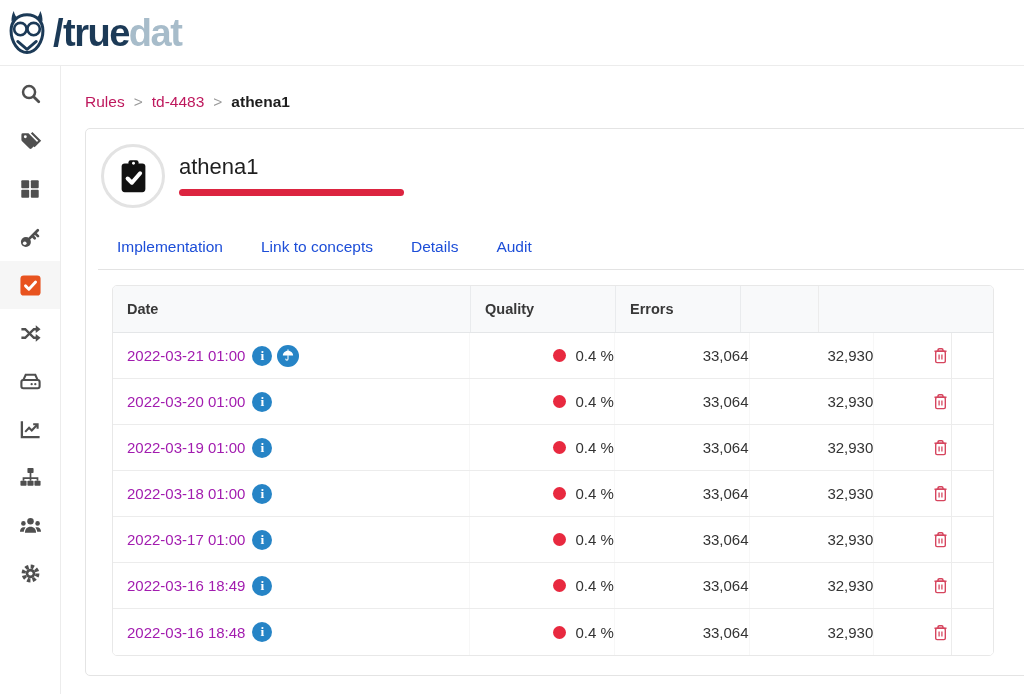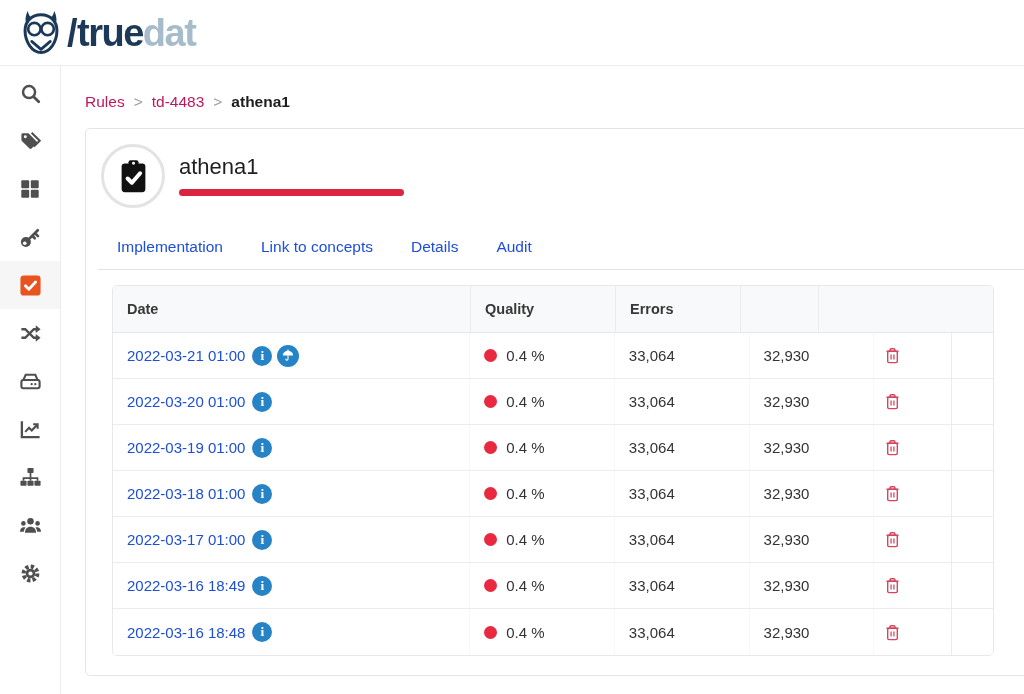--- a/index.html
+++ b/index.html
@@ -1,20 +1,20 @@
 <!DOCTYPE html>
 <html><head>
 <meta charset="utf-8">
 <style>
   * { margin:0; padding:0; box-sizing:border-box; }
   html,body { width:1024px; height:694px; overflow:hidden; background:#fff;
               font-family:"Liberation Sans", sans-serif; }
   .topbar { position:absolute; top:0; left:0; right:0; height:66px; background:#fff;
             border-bottom:1px solid #ececec; display:flex; align-items:center;
-            padding-left:18px; z-index:3; }
+            padding-left:4px; z-index:3; }
   .logo { display:flex; align-items:center; }
   .logo-text { font-size:38px; font-weight:bold; color:#1c3a57; letter-spacing:-1.5px;
                margin-left:3px; line-height:1; }
   .logo-text .slash { margin-right:1px; }
   .logo-text .dat { color:#a7bcca; }
 
   .sidebar { position:absolute; top:66px; left:0; bottom:0; width:61px; background:#fff;
              border-right:1px solid #ececec; padding-top:3px; z-index:2; }
   .side-item { height:48px; display:flex; align-items:center; justify-content:center;
                color:#4f4f4f; cursor:pointer; }
@@ -44,30 +44,30 @@
 
   .table-card { margin:15px 0 0 26px; width:882px; border:1px solid #e8e8e8; border-radius:5px;
                 overflow:hidden; background:#fff; }
   .thead { display:flex; height:47px; background:#f8f9fa; border-bottom:1px solid #e4e6e8; }
   .thead .cell { font-size:14.5px; font-weight:bold; color:#383838; }
   .cell { display:flex; align-items:center; padding-left:14px; }
   .thead .cell + .cell { border-left:1px solid #e9ebed;text-align:center; }
   .trow { display:flex; height:46px; border-bottom:1px solid #ececec; background:#fff; }
   .trow:last-child { border-bottom:none; }
   .trow .cell { font-size:15px; color:#333; }
-  .trow .cell + .cell { border-left:1px solid #f7f7f7; }
+  .trow .cell + .cell { border-left:1px solid #f7f7f7;justify-content:flex-end; }
   .trow .c-spacer, .thead .c-spacer { border-left:1px solid #ececec !important; }
   .c-date { width:357px; }
   .c-quality { width:145px; }
   .c-records { width:135px; }
   .c-errors { width:125px; }
   .c-action { width:78px; padding-left:8px; }
   .c-spacer { width:42px; padding-left:0; }
 
-  .date-link { color:#1d4ed8; text-decoration:none; cursor:pointer; white-space:nowrap; }
+  .date-link { color:#a21caf; text-decoration:none; cursor:pointer; white-space:nowrap; }
   .circle-icon { width:20px; height:20px; border-radius:50%; background:#2684c6; color:#fff;
                  display:inline-flex; align-items:center; justify-content:center;
                  margin-left:7px; cursor:pointer; flex:none; }
   .circle-icon.lg { width:22px; height:22px; margin-left:5px; }
   .info-i { font-family:"Liberation Serif", serif; font-size:13.5px; font-weight:bold; line-height:1; }
   .q-dot { width:13px; height:13px; border-radius:50%; background:#e8293f; margin-right:9px; flex:none; }
   .trash-btn { background:none; border:none; padding:2px; cursor:pointer; display:flex; }
 </style>
 </head>
 <body>

